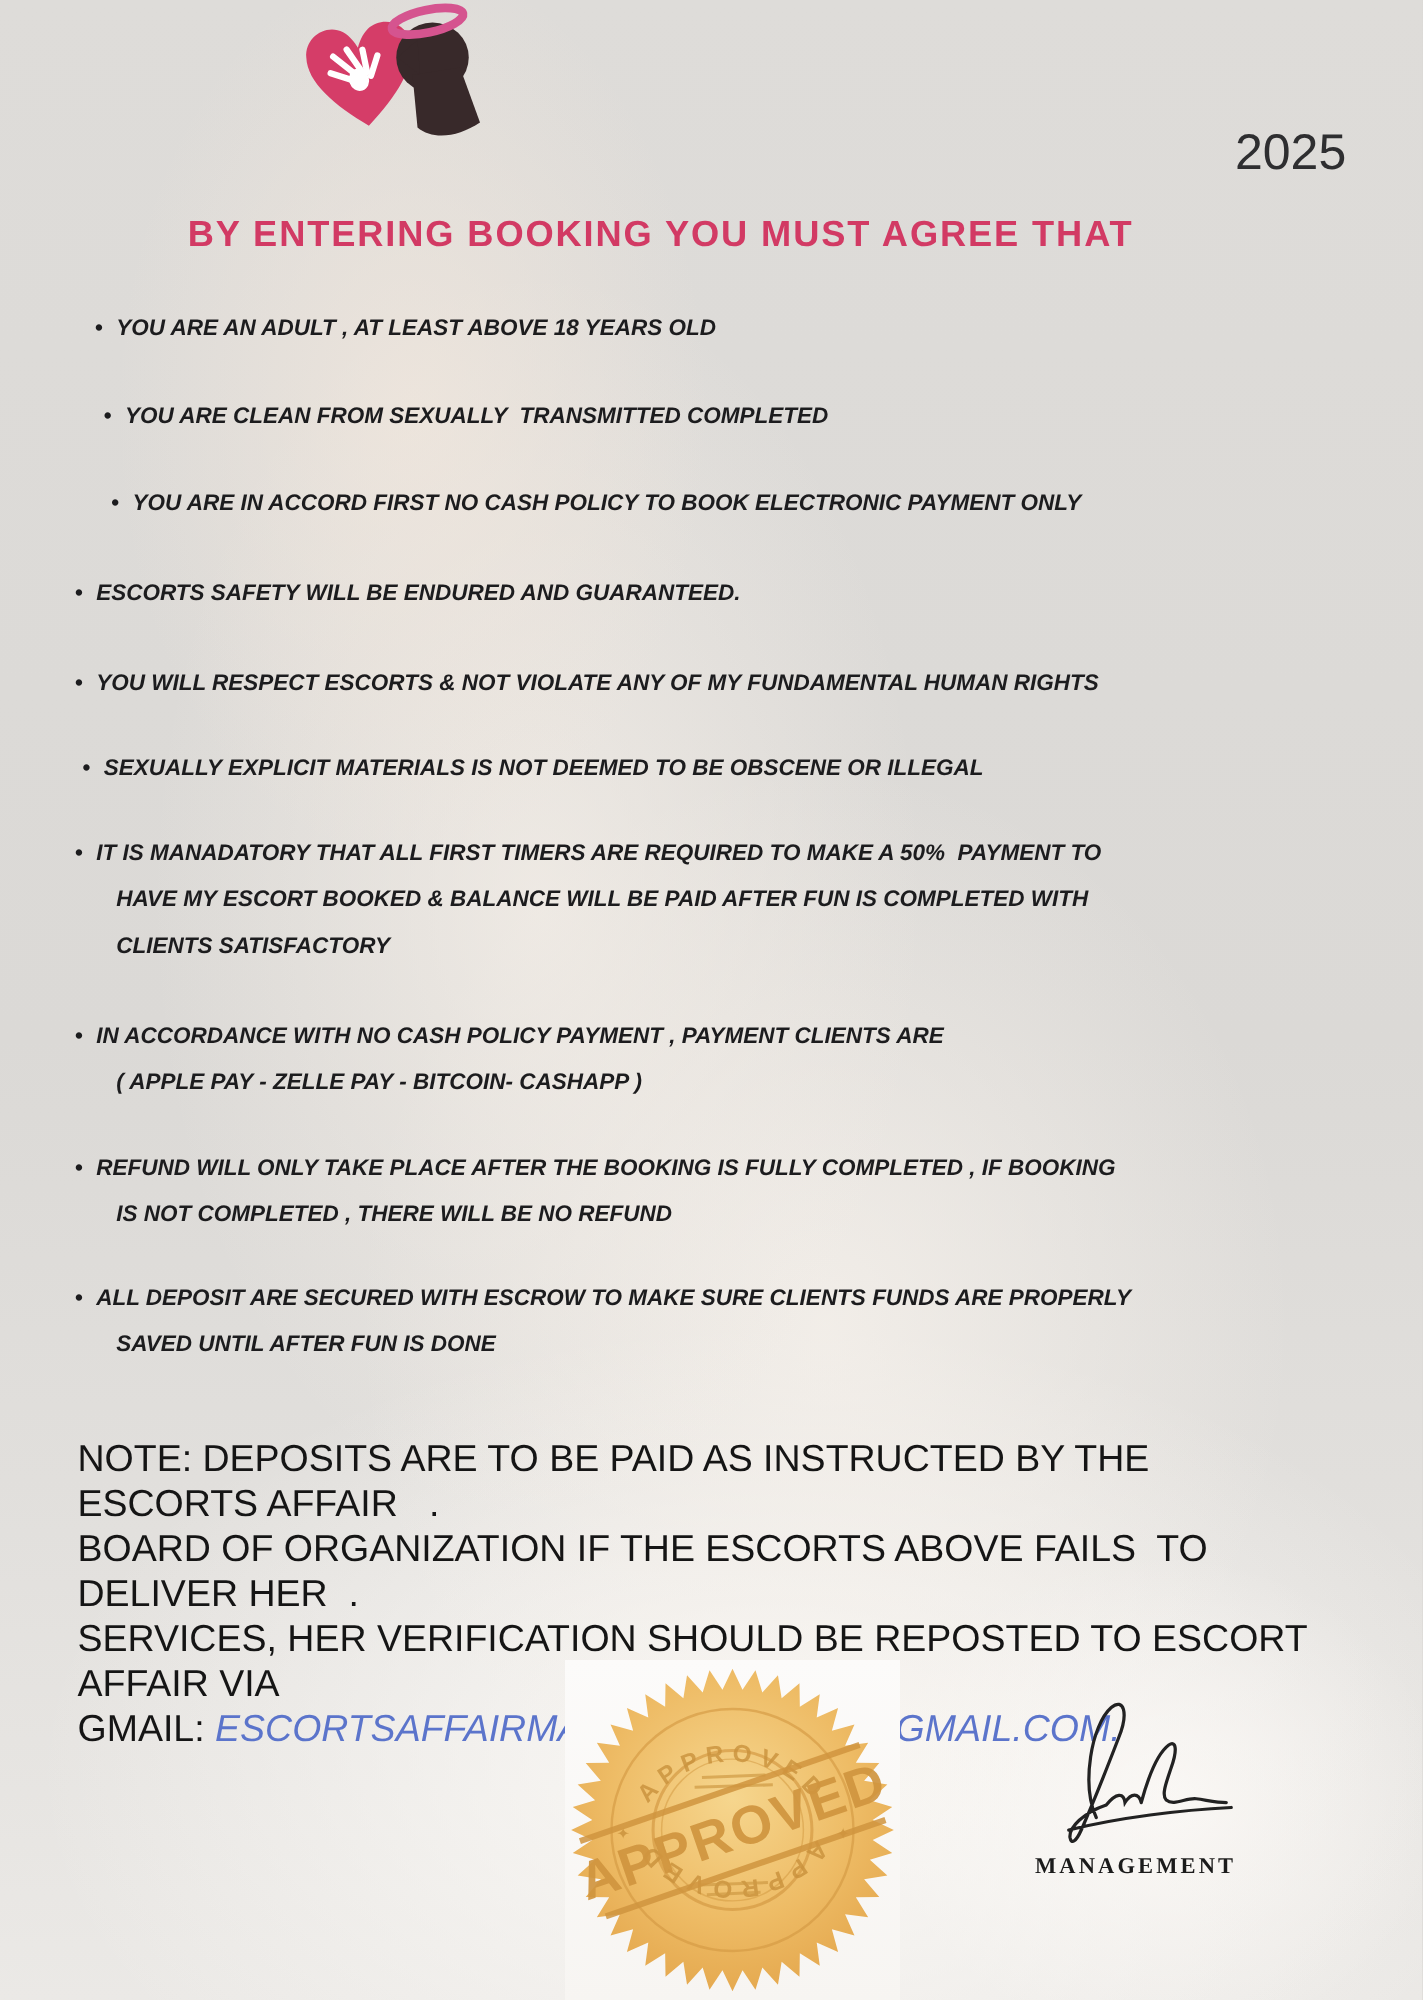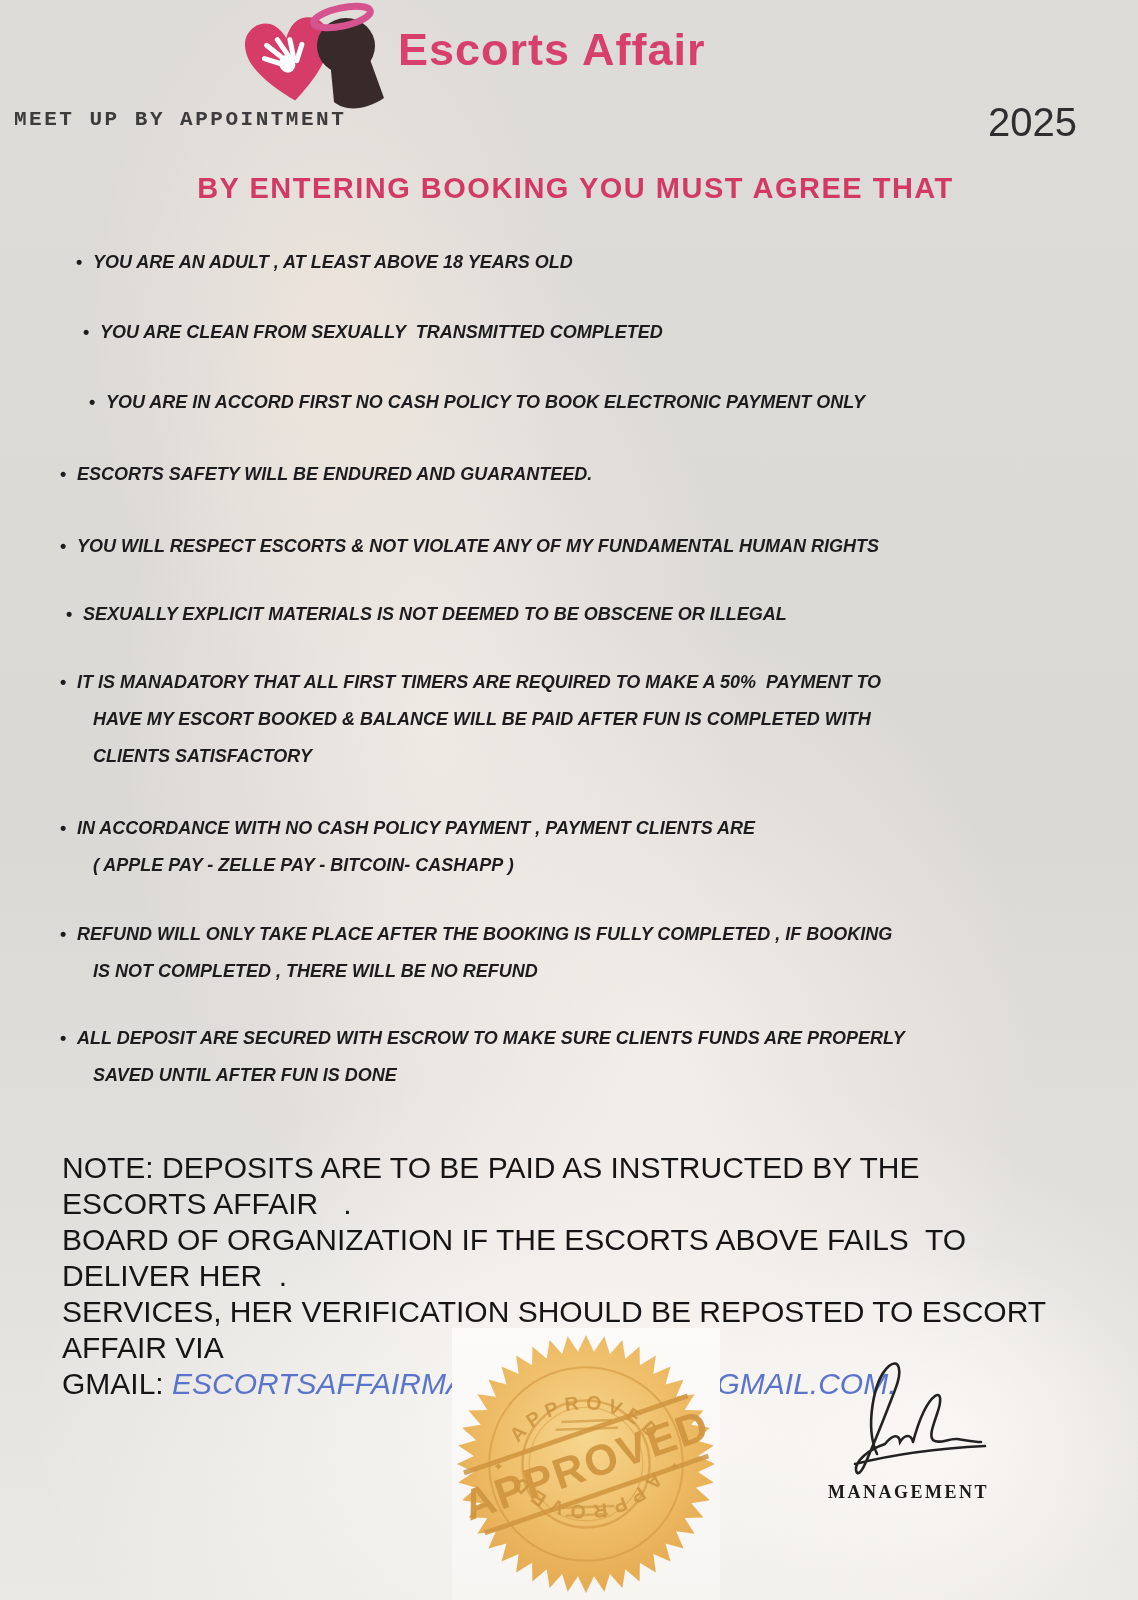--- a/index.html
+++ b/index.html
@@ -16,21 +16,21 @@
       linear-gradient(180deg,#dedcd9 0%,#dbd9d6 52%,#e1dfdc 74%,#ebe9e6 100%);
   }
   
   .logo{position:absolute;left:234px;top:2px;width:160px;height:115px;}
   .brand{position:absolute;left:398px;top:24px;font-size:45px;font-weight:bold;
          color:#d6406b;letter-spacing:1px;}
   .tagline{position:absolute;left:14px;top:108px;font-family:"Liberation Mono",monospace;
            font-size:21px;color:#3c3c3c;letter-spacing:2.5px;font-weight:600;}
   .year{position:absolute;left:988px;top:100px;font-size:40px;color:#2e2e30;}
   .heading{position:absolute;left:0;top:172px;width:1057px;text-align:center;
-           font-size:29px;font-weight:bold;color:#d23a64;letter-spacing:1.5px;padding-left:47px;}
+           font-size:29px;font-weight:bold;color:#d23a64;letter-spacing:1.5px;}
   
   .item{position:absolute;width:1050px;font-size:18px;font-weight:bold;color:#1c1c1e;
         line-height:37px;}
   .dot{position:absolute;left:0;top:0;}
   .item-text{display:block;margin-left:17px;padding-left:16px;text-indent:-16px;
              white-space:pre-wrap;font-style:italic;}
   .i1{left:76px;top:244px;}  .i2{left:83px;top:314px;}  .i3{left:89px;top:384px;}
   .i4{left:60px;top:456px;}  .i5{left:60px;top:528px;}  .i6{left:66px;top:596px;}
   .i7{left:60px;top:664px;}  .i8{left:60px;top:810px;}  .i9{left:60px;top:916px;}
   .i10{left:60px;top:1020px;}
@@ -70,22 +70,20 @@
     <ellipse cx="108" cy="15" rx="29" ry="9" fill="none" stroke="#d5548f" stroke-width="7" transform="rotate(-12 108 15)"></ellipse>
     <g stroke="#ffffff" stroke-width="5" stroke-linecap="round" fill="#ffffff" transform="rotate(-18 52 58)">
       <ellipse cx="52" cy="62" rx="8" ry="9" stroke="none"></ellipse>
       <line x1="50" y1="56" x2="38" y2="38"></line>
       <line x1="56" y1="56" x2="50" y2="36"></line>
       <line x1="60" y1="58" x2="62" y2="40"></line>
       <line x1="62" y1="62" x2="72" y2="48"></line>
       <line x1="46" y1="60" x2="32" y2="50"></line>
     </g>
   </svg>
-  <div class="brand">Escorts Affair</div>
-  <div class="tagline">MEET UP BY APPOINTMENT</div>
   <div class="year">2025</div>
 
   <div class="heading">BY ENTERING BOOKING YOU MUST AGREE THAT</div>
 
   <div class="item i1">
     <span class="dot">•</span>
     <span class="item-text">YOU ARE AN ADULT , AT LEAST ABOVE 18 YEARS OLD</span>
   </div>
   <div class="item i2">
     <span class="dot">•</span>

